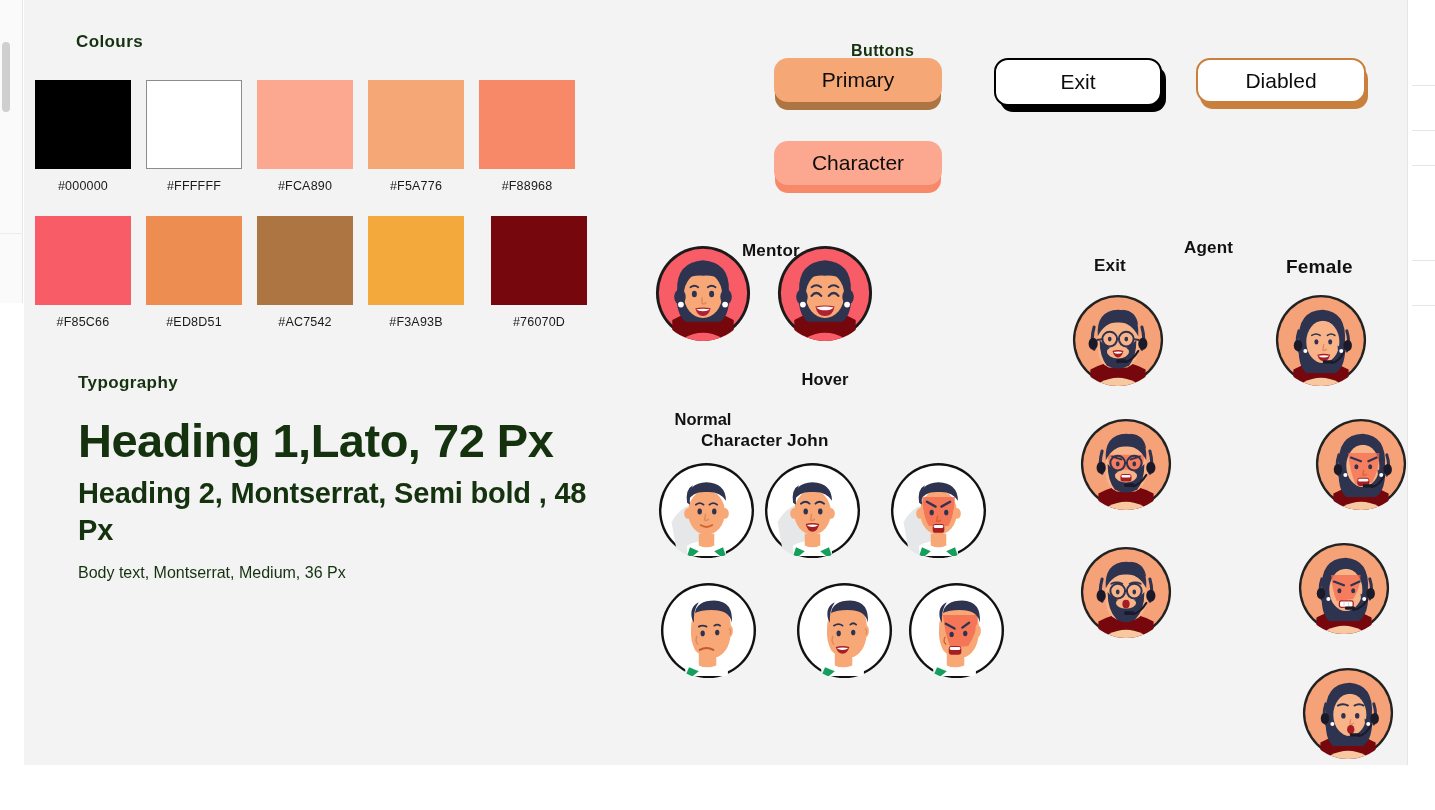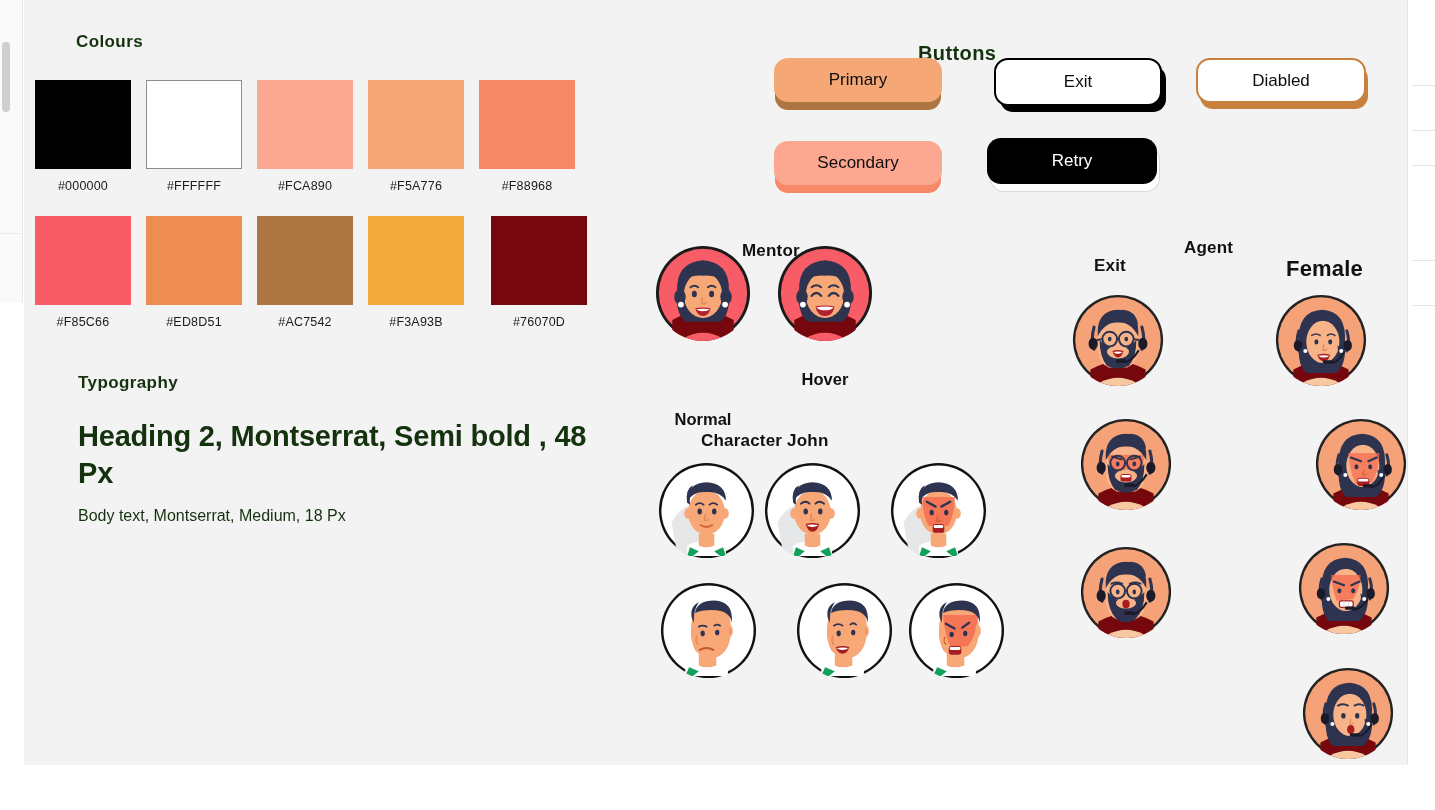--- a/index.html
+++ b/index.html
@@ -59,21 +59,21 @@
   
   .type-block { position: absolute; left: 78px; top: 412px; width: 520px; color: #15320f; }
   .h1-spec { font-size: 47px; font-weight: bold; line-height: 57px; letter-spacing: -.5px; }
   .h2-spec { font-size: 29px; font-weight: bold; line-height: 37px; margin-top: 6px; letter-spacing: -.2px; }
   .body-spec { font-size: 16px; font-weight: normal; line-height: 22px; margin-top: 13px; }
 
   
   .btn {
     position: absolute;
     display: flex; align-items: center; justify-content: center;
-    font-size: 17px;
+    font-size: 21px;
     border-radius: 14px;
     cursor: pointer;
     user-select: none;
     white-space: nowrap;
   }
   .btn-primary {
     background: #F5A776; color: #0d0d0d;
     box-shadow: 0 9px 0 -1px #AC7542;
   }
   .btn-secondary {
@@ -171,31 +171,31 @@
         <div class="swatch-cell" style="left:456px;">
           <div class="swatch-chip" style="background:#76070D;"></div>
           <div class="swatch-hex">#76070D</div>
         </div>
       </div>
     </div>
 
     <div class="section-title" style="left:54px; top:373px; font-size:17px;">Typography</div>
 
     <div class="type-block" style="left:54px; top:412px;">
+      <div class="h1-spec">Heading 1,Lato, 72 Px</div>
       <div class="h2-spec">Heading 2, Montserrat, Semi bold , 48 Px</div>
-      <div class="body-spec">Body text, Montserrat, Medium, 18 Px</div>
-    </div>
-
-    <div class="section-title" style="left:894px; top:42px; font-size:20px;">Buttons</div>
+      <div class="body-spec">Body text, Montserrat, Medium, 36 Px</div>
+    </div>
+
+    <div class="section-title" style="left:827px; top:42px; font-size:16px;">Buttons</div>
 
     <div class="btn btn-primary" style="left:750px; top:58px; width:168px; height:44px;">Primary</div>
     <div class="btn btn-exit" style="left:970px; top:58px; width:168px; height:48px;">Exit</div>
     <div class="btn btn-disabled" style="left:1172px; top:58px; width:170px; height:45px;">Diabled</div>
-    <div class="btn btn-secondary" style="left:750px; top:141px; width:168px; height:44px;">Secondary</div>
-    <div class="btn btn-retry" style="left:963px; top:138px; width:170px; height:46px;">Retry</div>
+    <div class="btn btn-secondary" style="left:750px; top:141px; width:168px; height:44px;">Character</div>
 
     <div class="sub-label" style="left:718px; top:241px; font-size:17px;">Mentor</div>
 
     <div class="avatar" style="left:631px; top:245px; width:96px; height:96px;">
       <svg viewBox="0 0 100 100">
         <circle cx="50" cy="50" r="49" fill="#1a1a1a"></circle>
         <circle cx="50" cy="50" r="46" fill="#F85C66"></circle>
         <path d="M18 78 Q50 60 82 78 L82 100 L18 100 Z" fill="#76070D"></path>
         <path d="M30 97 Q50 86 70 97 L70 100 L30 100 Z" fill="#F85C66"></path>
         <path d="M23 48 Q22 18 50 16 Q78 18 77 48 Q79 72 68 80 L32 80 Q21 72 23 48 Z" fill="#2E3350"></path>
@@ -373,21 +373,21 @@
         <ellipse cx="45" cy="54" rx="2.2" ry="2.8" fill="#2E3350"></ellipse>
         <ellipse cx="59" cy="53" rx="2.2" ry="2.8" fill="#2E3350"></ellipse>
         <path d="M38 57 Q36 62 39 64" stroke="#D1632F" stroke-width="1.4" fill="none" stroke-linecap="round"></path>
         <rect x="42" y="66" width="13" height="9" rx="3" fill="#A61E22"></rect>
         <rect x="43" y="67" width="11" height="3" rx="1.4" fill="#FFFFFF"></rect>
       </svg>
     </div>
 
     <div class="sub-label" style="left:1160px; top:238px; font-size:17px;">Agent</div>
     <div class="sub-label" style="left:1070px; top:256px; font-size:17px;">Exit</div>
-    <div class="sub-label" style="left:1262px; top:256px; font-size:22px;">Female</div>
+    <div class="sub-label" style="left:1262px; top:256px; font-size:19px;">Female</div>
 
     <div class="avatar" style="left:1048px; top:294px; width:92px; height:92px;">
       <svg viewBox="0 0 100 100">
         <circle cx="50" cy="50" r="49" fill="#222222"></circle>
         <circle cx="50" cy="50" r="46.5" fill="#F6A279"></circle>
         <path d="M20 82 Q50 66 80 82 L80 100 L20 100 Z" fill="#76070D"></path>
         <path d="M31 96 Q50 86 69 96 L69 100 L31 100 Z" fill="#F8C9A0"></path>
         <path d="M28 50 Q26 20 50 19 Q74 20 72 50 L72 62 Q70 76 60 80 L40 80 Q30 76 28 62 Z" fill="#F8B388"></path>
         <path d="M28 46 Q26 18 50 17 Q74 18 72 46 Q64 30 50 31 Q36 30 28 46 Z" fill="#2E3350"></path>
         <path d="M55 17 Q70 18 72 34 Q66 22 54 23 Z" fill="#2E3350"></path>

